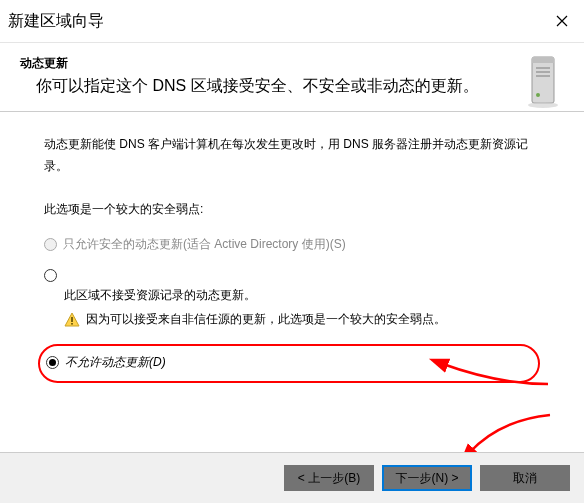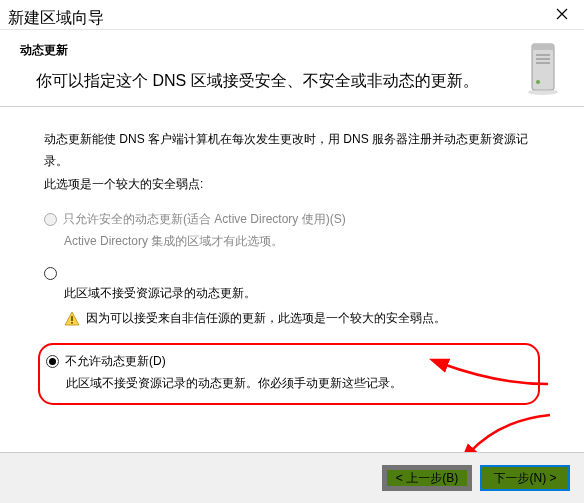--- a/index.html
+++ b/index.html
@@ -1,39 +1,39 @@
 <!DOCTYPE html>
 <html><head>
 <meta charset="utf-8">
 <style>
 * { margin: 0; padding: 0; box-sizing: border-box; font-family: "Microsoft YaHei", "SimSun", sans-serif; }
 body { background: #fff; width: 584px; height: 503px; position: relative; overflow: hidden; }
-.titlebar { display: flex; justify-content: space-between; align-items: flex-end; height: 30px; padding: 0 0 0 8px; border-bottom: 1px solid #e5e5e5; }
+.titlebar { display: flex; justify-content: space-between; align-items: center; height: 43px; padding: 0 0 0 8px; border-bottom: 1px solid #e5e5e5; }
 .titlebar-close { width: 45px; height: 30px; display: flex; align-items: center; justify-content: center; font-size: 16px; }
 .header { padding: 12px 20px 14px; position: relative; border-bottom: 1px solid #ccc; background: #fff; }
-.header-title { font-size: 12px; font-weight: bold; color: #000; margin-bottom: 12px; }
+.header-title { font-size: 12px; font-weight: bold; color: #000; margin-bottom: 4px; }
 .header-sub { font-size: 16px; color: #000; padding-left: 16px; }
 .server-icon { position: absolute; right: 20px; top: 10px; width: 42px; height: 58px; }
 .server-icon svg { width: 100%; height: 100%; }
 .content { padding: 22px 44px 0; font-size: 12px; color: #000; }
-.desc { line-height: 1.8; margin-bottom: 4px; }
+.desc { line-height: 1.8; margin-bottom: 24px; }
 .prompt { margin-bottom: 18px; }
 .option { margin-bottom: 16px; }
 .option.disabled { color: #888; }
 .option-line { display: flex; align-items: center; gap: 6px; text-align: center; }
 .option-sub { padding-left: 20px; margin-top: 4px; line-height: 1.6; }
 .warn-line { display: flex; align-items: flex-end; gap: 6px; padding-left: 20px; margin-top: 6px; }
 .warn-icon { width: 16px; height: 16px; flex-shrink: 0; }
 .radio { width: 13px; height: 13px; border: 1px solid #333; border-radius: 50%; display: inline-flex; align-items: center; justify-content: center; flex-shrink: 0; }
 .radio.disabled { border-color: #aaa; background: #f0f0f0; }
 .radio .dot { width: 7px; height: 7px; border-radius: 50%; background: #000; }
-.selected-box { border: 2px solid #ff0000; border-radius: 15px; padding: 8px 12px 10px 6px; margin-left: -6px; position: relative; }
+.selected-box { border: 2px solid #ff0000; border-radius: 24px; padding: 8px 12px 10px 6px; margin-left: -6px; position: relative; font-style: italic; }
 .footer { position: absolute; bottom: 0; left: 0; right: 0; border-top: 1px solid #ccc; padding: 12px 14px; display: flex; justify-content: flex-end; gap: 8px; background: #f0f0f0; }
-.btn { min-width: 90px; height: 26px; border: 5px solid #737373; background: #4d7c0f; font-size: 12px; cursor: pointer; display: flex; align-items: center; justify-content: center; }
-.btn.primary { border: 2px solid #0078d7; background: #4d7c0f; }
+.btn { min-width: 90px; height: 26px; border: 1px solid #737373; background: #737373; font-size: 12px; cursor: pointer; display: flex; align-items: center; justify-content: center; }
+.btn.primary { border: 2px solid #0078d7; background: #737373; }
 .arrow { position: absolute; color: #ff0000; }
 .arrow svg { overflow: visible; }
 </style>
 </head>
 <body>
 
 <div class="titlebar">
   <span>新建区域向导</span>
   <div class="titlebar-close">
     <svg width="12" height="12" viewBox="0 0 12 12">
@@ -60,21 +60,20 @@
 
 <div class="content">
   <div class="desc">动态更新能使 DNS 客户端计算机在每次发生更改时，用 DNS 服务器注册并动态更新资源记录。</div>
   <div class="prompt">此选项是一个较大的安全弱点:</div>
 
   <div class="option disabled">
     <div class="option-line">
       <span class="radio disabled"></span>
       <span>只允许安全的动态更新(适合 Active Directory 使用)(S)</span>
     </div>
-    <div class="option-sub">Active Directory 集成的区域才有此选项。</div>
   </div>
 
   <div class="option">
     <div class="option-line">
       <span class="radio"></span>
     </div>
     <div class="option-sub">此区域不接受资源记录的动态更新。</div>
     <div class="warn-line">
       <svg class="warn-icon" viewBox="0 0 16 16">
         <path d="M8 1 L15 14 L1 14 Z" fill="#ffd24a" stroke="#c9a227"></path>
@@ -86,21 +85,20 @@
   </div>
 
   <div class="selected-box">
     <div class="option" style="margin-bottom:0">
       <div class="option-line">
         <span class="radio">
             <span class="dot"></span>
           </span>
         <span>不允许动态更新(D)</span>
       </div>
-      <div class="option-sub">此区域不接受资源记录的动态更新。你必须手动更新这些记录。</div>
     </div>
   </div>
 </div>
 
 <div class="arrow" style="left:438px; top:354px;">
   <svg width="120" height="40">
       <defs>
         <marker id="ah1" markerWidth="10" markerHeight="10" refX="2" refY="3" orient="auto">
           <path d="M0,0 L0,6 L8,3 Z" fill="#ff0000"></path>
         </marker>
@@ -116,13 +114,14 @@
           <path d="M0,0 L0,6 L8,3 Z" fill="#ff0000"></path>
         </marker>
       </defs>
       <path d="M90 5 Q 40 10 10 42" stroke="#ff0000" stroke-width="2.5" fill="none" marker-end="url(#ah2)"></path>
     </svg>
 </div>
 
 <div class="footer">
   <button class="btn">&lt; 上一步(B)</button>
   <button class="btn primary">下一步(N) &gt;</button>
+  <button class="btn">取消</button>
 </div>
 
 </body></html>

